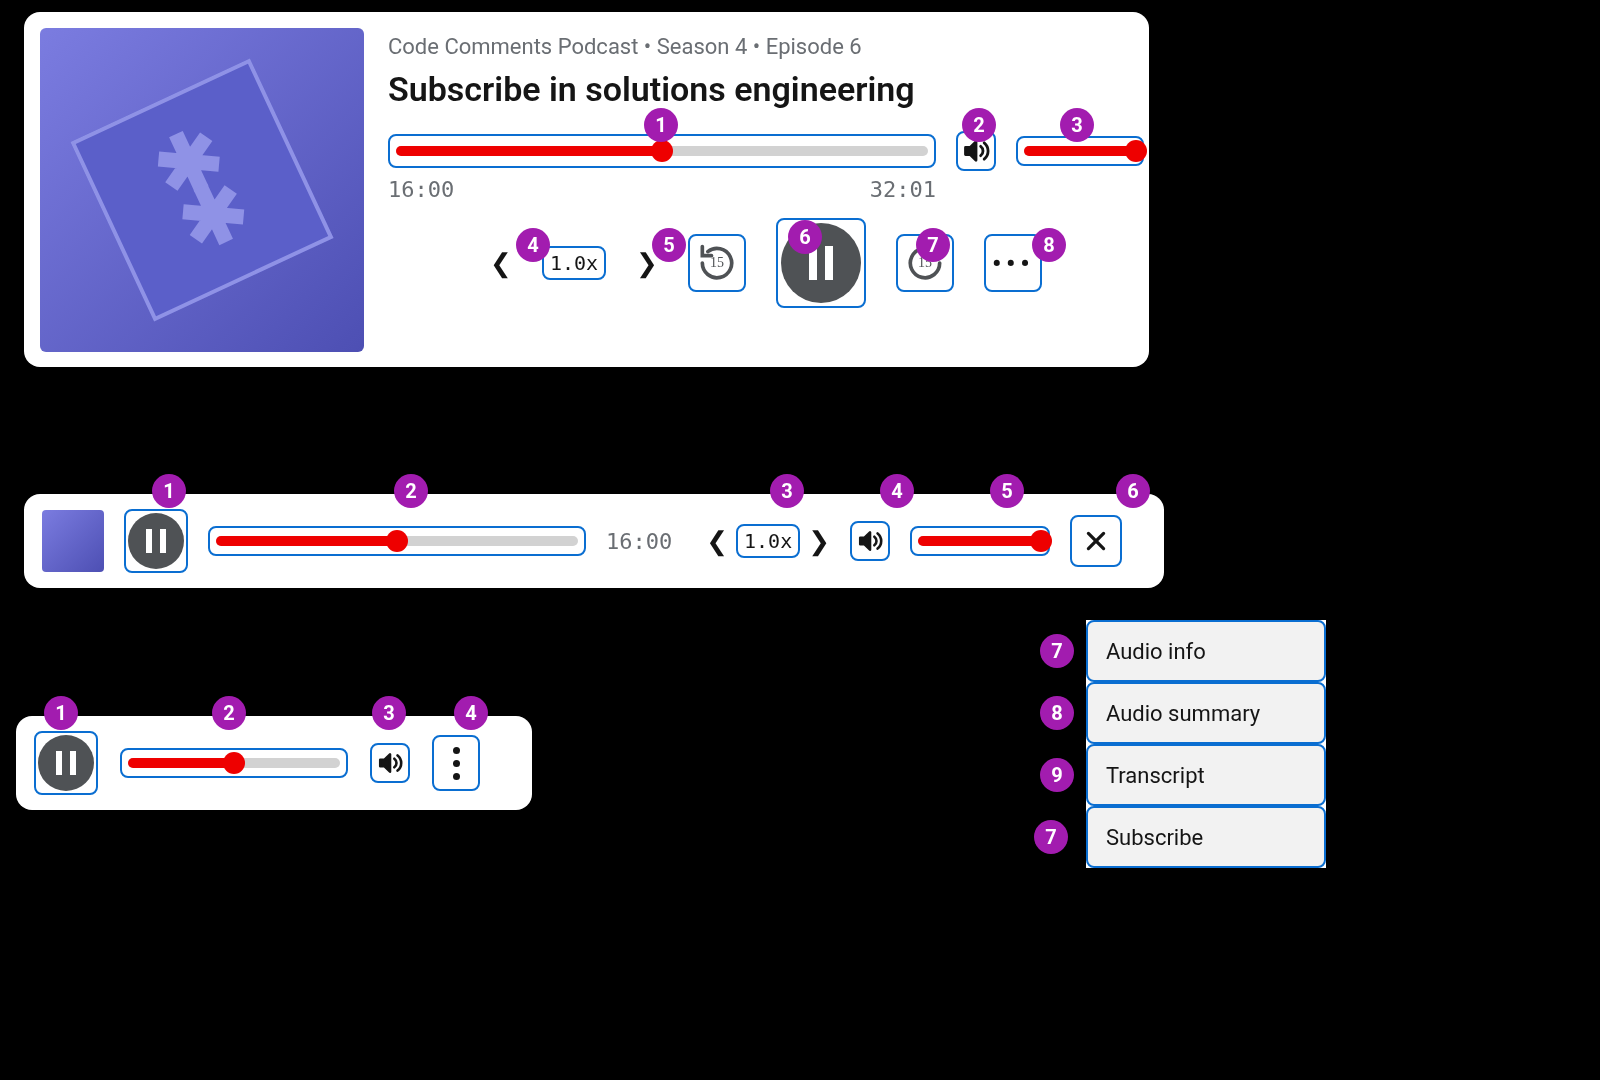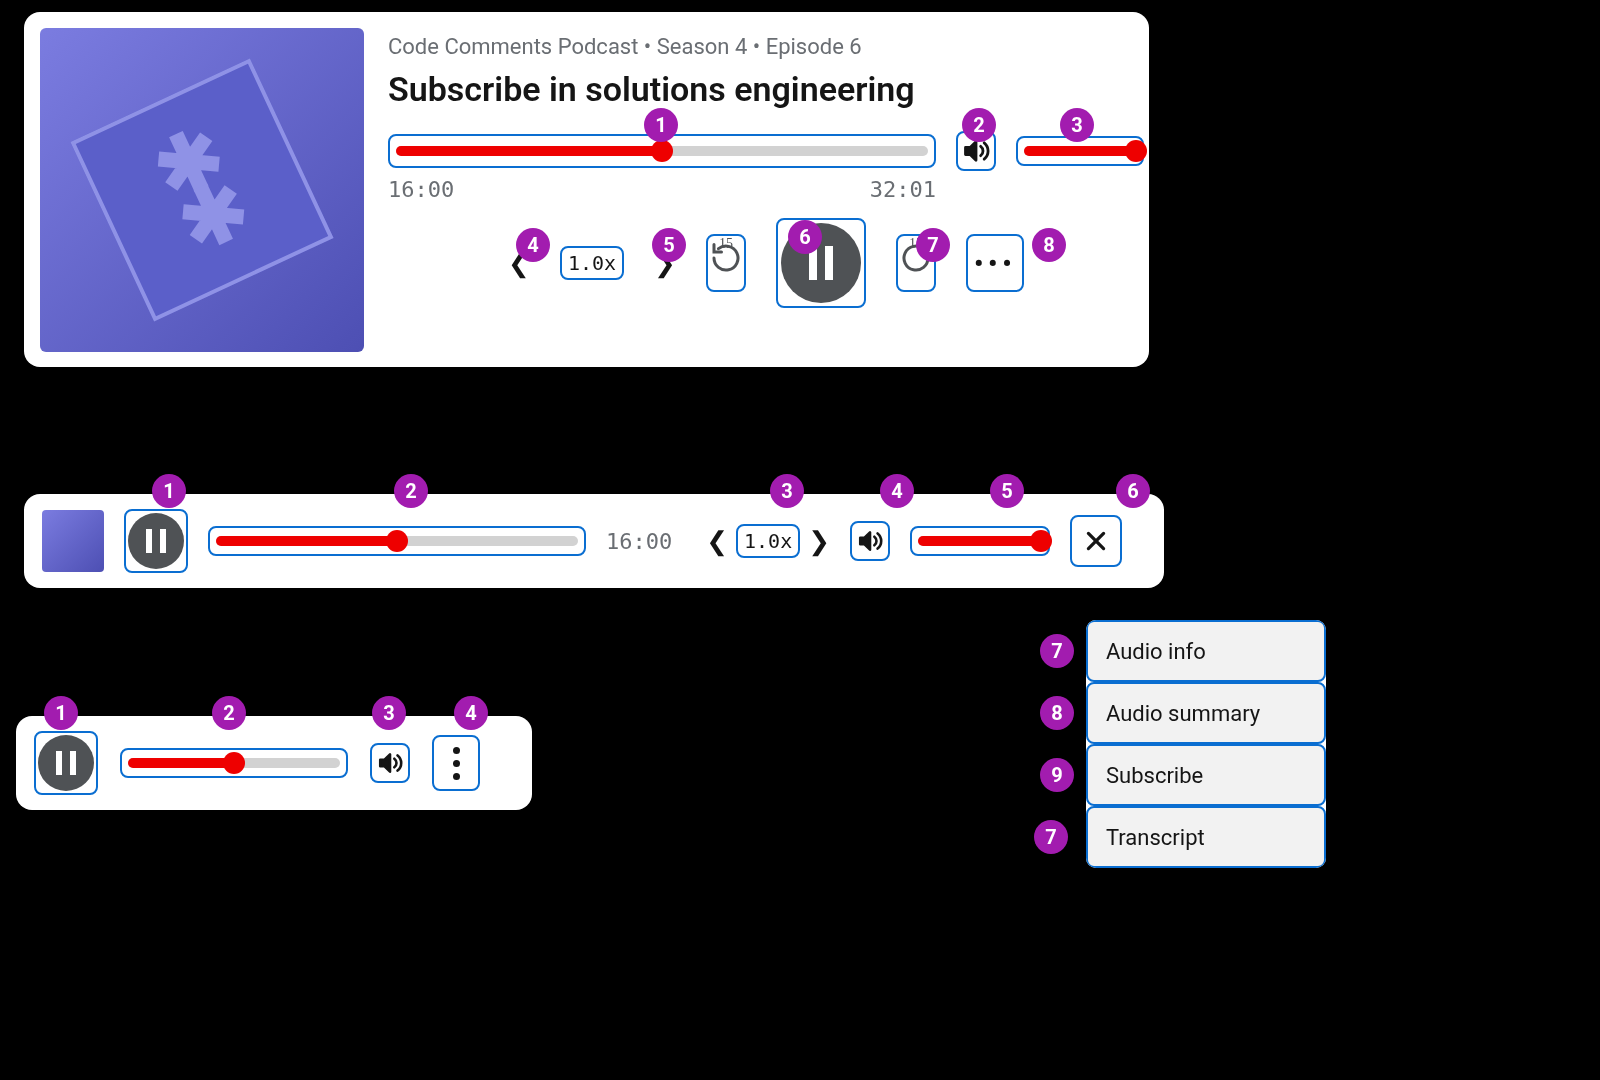--- a/index.html
+++ b/index.html
@@ -17,21 +17,21 @@
   .title{font-size:34px;font-weight:600;color:#151515;margin-top:10px}
   .seekrow{display:flex;align-items:center;gap:20px;margin-top:22px}
   .seek{position:relative;height:34px}
   .seek .track{position:absolute;left:6px;right:6px;top:50%;height:10px;margin-top:-5px;background:#d2d2d2;border-radius:5px}
   .seek .fill{position:absolute;left:6px;top:50%;height:10px;margin-top:-5px;background:#ee0000;border-radius:5px}
   .seek .knob{position:absolute;top:50%;width:22px;height:22px;margin-top:-11px;background:#ee0000;border-radius:50%}
   .timerow{display:flex;justify-content:space-between;color:#6a6e73;font-size:22px;font-family:ui-monospace,Menlo,monospace;margin-top:6px}
   .controls{display:flex;align-items:center;justify-content:center;gap:30px;margin-top:16px}
   .chev{font-size:26px;color:#151515}
   .ratebox{padding:3px 6px;font-family:ui-monospace,Menlo,monospace;font-size:20px;color:#151515}
-  .skip{width:40px;height:58px;display:flex;justify-content:center}
+  .skip{width:58px;height:58px;display:flex;align-items:center;justify-content:center}
   .playbtn{width:90px;height:90px;display:flex;align-items:center;justify-content:center}
   .playcircle{width:80px;height:80px;border-radius:50%;background:#4f5255;display:flex;align-items:center;justify-content:center}
   .pausebars{display:flex;gap:8px}
   .pausebars span{width:8px;height:34px;background:#fff}
   .more{width:58px;height:58px;display:flex;align-items:center;justify-content:center;font-size:30px;letter-spacing:4px;color:#151515}
   .volicon{width:40px;height:40px;display:flex;align-items:center;justify-content:center}
   .volslider{width:128px;height:30px;position:relative}
   
   .bar{position:absolute;left:24px;top:494px;width:1140px;height:94px;display:flex;align-items:center;gap:20px;padding:0 18px;box-sizing:border-box}
   .art-sm{width:62px;height:62px;background:linear-gradient(135deg,#7b7ce0,#4d4fb3);border-radius:4px;flex:none}
@@ -39,21 +39,21 @@
   .playcircle-sm{width:56px;height:56px;border-radius:50%;background:#4f5255;display:flex;align-items:center;justify-content:center}
   .pausebars-sm span{width:6px;height:24px;background:#fff}
   .bar .seek{flex:none}
   .bar-time{color:#6a6e73;font-size:22px;font-family:ui-monospace,Menlo,monospace}
   .closebtn{width:52px;height:52px;display:flex;align-items:center;justify-content:center;font-size:30px;color:#151515}
   
   .mini{position:absolute;left:16px;top:716px;width:516px;height:94px;display:flex;align-items:center;gap:22px;padding:0 18px;box-sizing:border-box}
   .kebab{width:48px;height:56px;display:flex;flex-direction:column;align-items:center;justify-content:center;gap:6px}
   .kebab span{width:7px;height:7px;border-radius:50%;background:#151515}
   
-  .menu{position:absolute;left:1086px;top:620px;width:240px;background:#fff;border-radius:10px;overflow:hidden;box-shadow:0 2px 10px rgba(0,0,0,.15)}
+  .menu{position:absolute;left:1086px;top:620px;width:240px;background:#fff;border-radius:0;overflow:hidden;box-shadow:0 2px 10px rgba(0,0,0,.15)}
   .menu .item{height:62px;display:flex;align-items:center;padding:0 18px;font-size:22px;background:#f2f2f2;color:#151515;box-sizing:border-box}
   
   svg{display:block}
 </style>
 </head>
 <body>
 
 <div class="card full">
   <div class="art">
     <div class="tile">
@@ -208,19 +208,19 @@
     </div>
 </div>
 <div class="call" style="left:44px;top:696px">1</div>
 <div class="call" style="left:212px;top:696px">2</div>
 <div class="call" style="left:372px;top:696px">3</div>
 <div class="call" style="left:454px;top:696px">4</div>
 
 <div class="menu">
   <div class="item outlined">Audio info</div>
   <div class="item outlined">Audio summary</div>
+  <div class="item outlined">Transcript</div>
   <div class="item outlined">Subscribe</div>
-  <div class="item outlined">Transcript</div>
 </div>
 <div class="call" style="left:1040px;top:634px">7</div>
 <div class="call" style="left:1040px;top:696px">8</div>
 <div class="call" style="left:1040px;top:758px">9</div>
 <div class="call" style="left:1034px;top:820px">7</div>
 
 </body></html>

